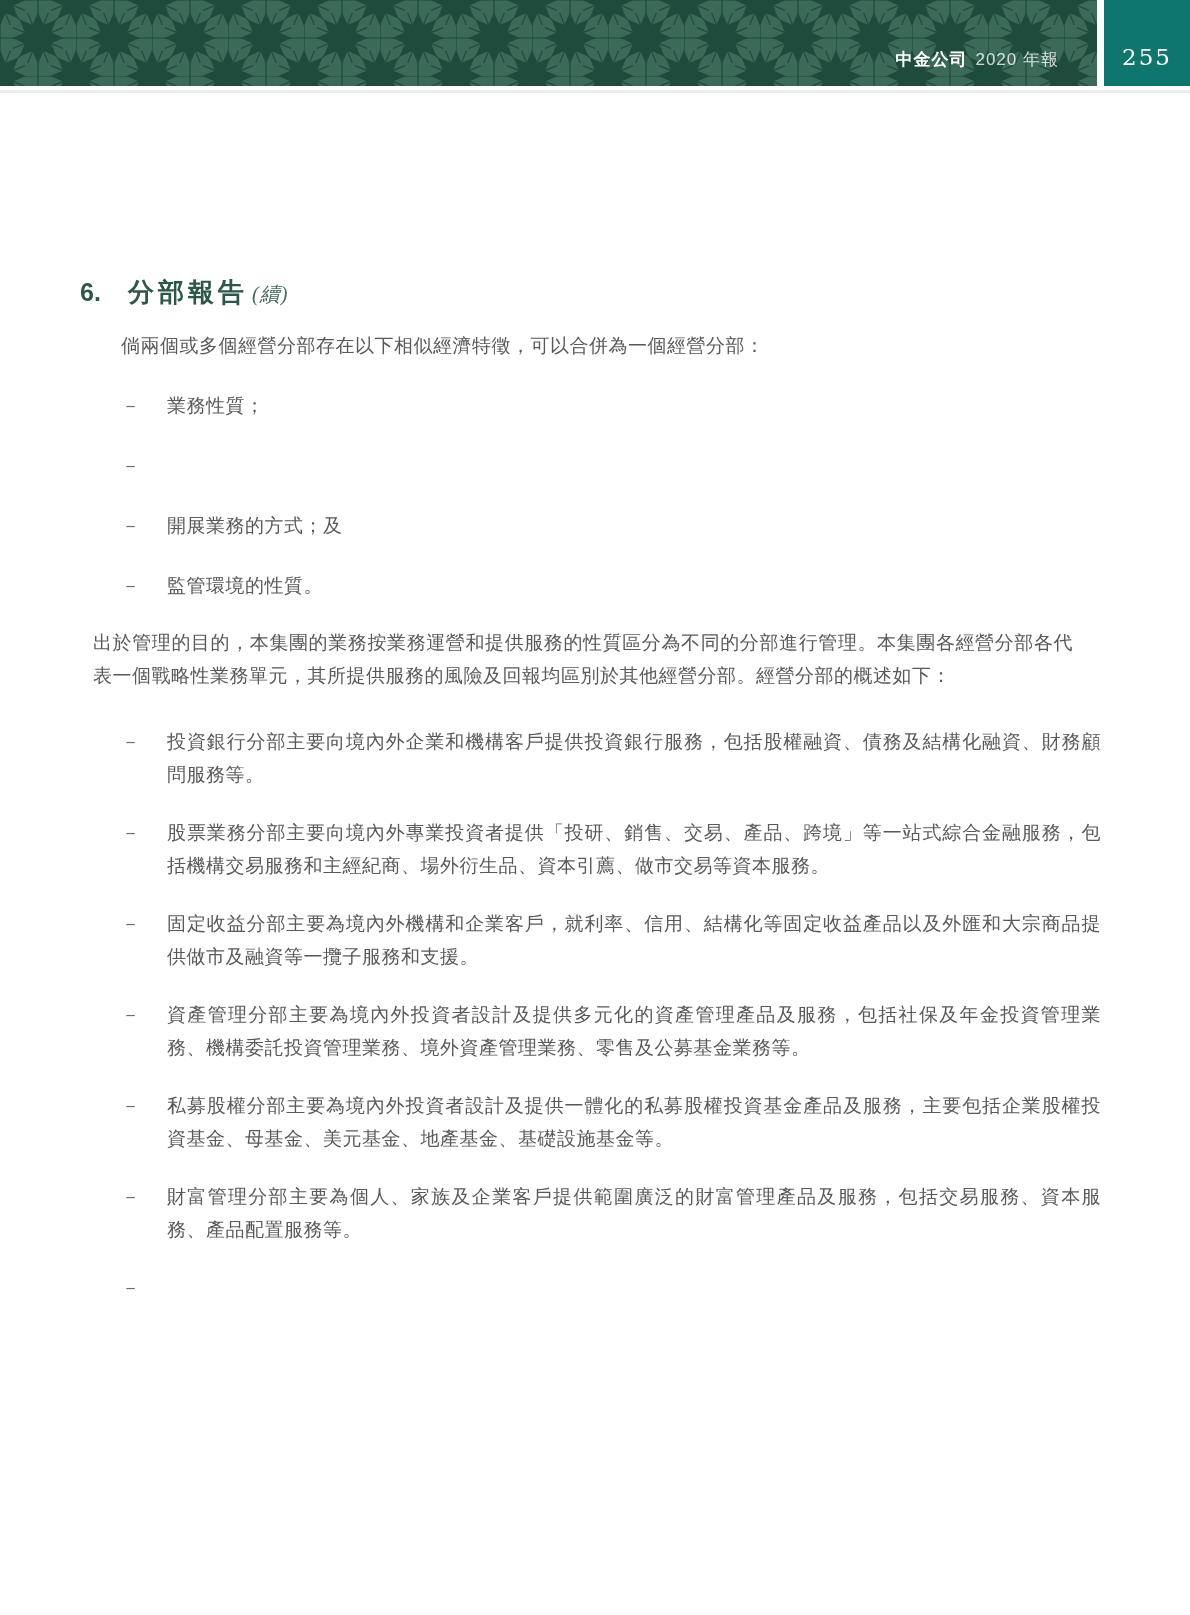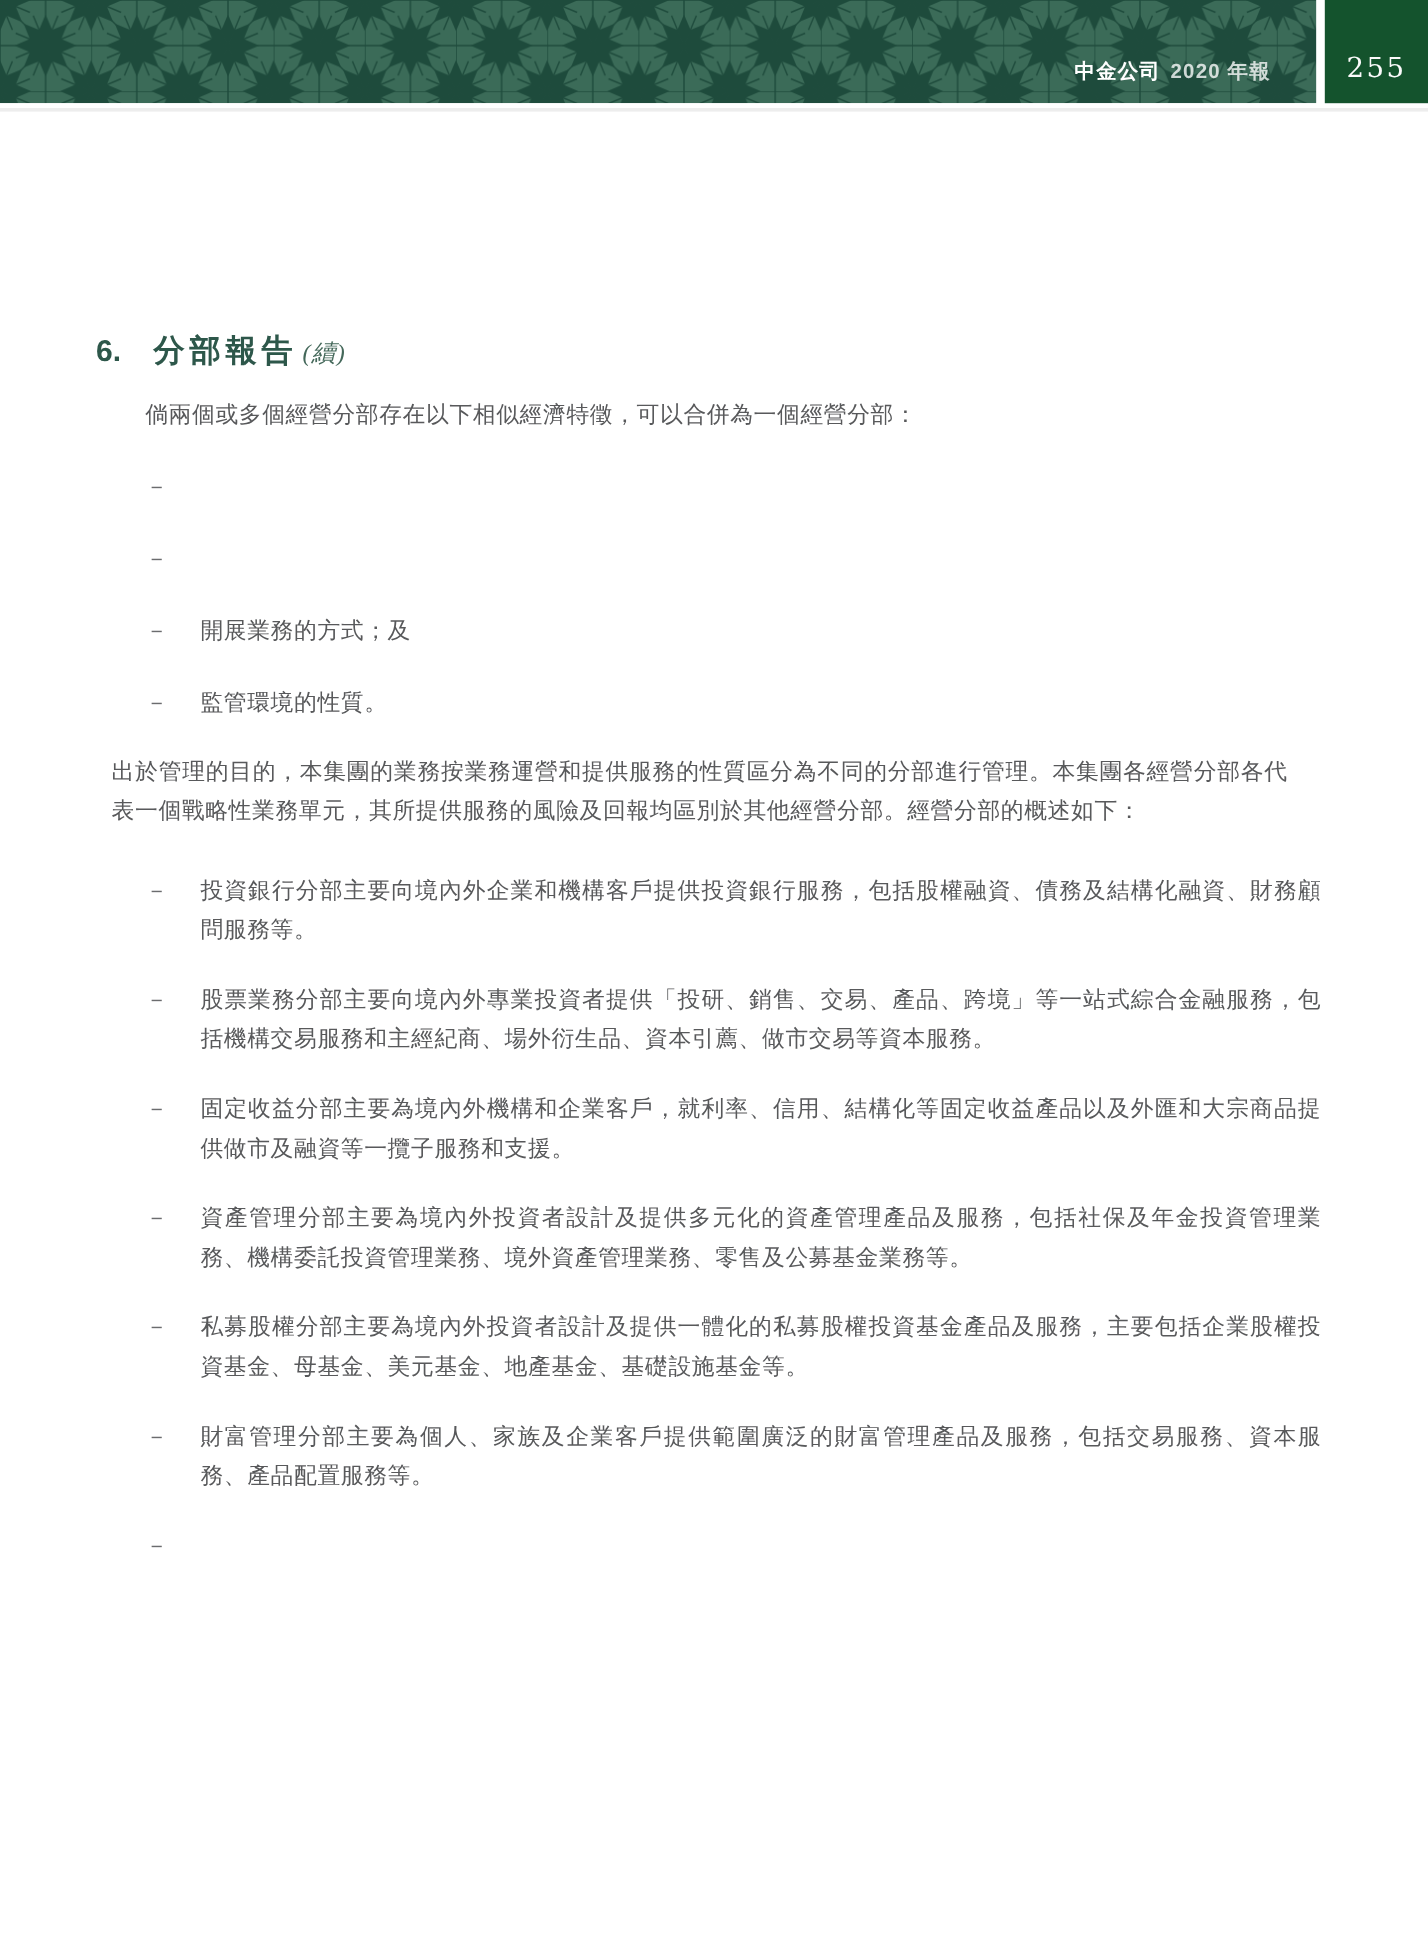--- a/index.html
+++ b/index.html
@@ -19,26 +19,26 @@
     width:1097px; height:86px;
     overflow:hidden;
   }
   .band-svg { display:block; }
   .band-text {
     position:absolute; right:38px; top:48px;
     white-space:nowrap;
     font-size:17px; letter-spacing:1px;
   }
   .band-company { color:#ffffff; font-weight:bold;text-align:right; }
-  .band-report  { color:rgba(255,255,255,0.78); font-weight:bold; margin-left:8px;text-align:center; }
+  .band-report  { color:rgba(255,255,255,0.78); font-weight:normal; margin-left:8px;text-align:center; }
 
   .page-num-box {
     position:absolute; left:1104px; top:0;
     width:86px; height:86px;
-    background:#14532d;
+    background:#0f766e;
     text-align:center;
     text-decoration:underline;
   }
   .page-num {
     display:inline-block;
     padding-top:44px;
     font-family:"DejaVu Serif","Liberation Serif",serif;
     font-size:23px; letter-spacing:2px;
     color:#fbfbfb;
   }
@@ -160,20 +160,21 @@
       <span class="h-num">6.</span>
       <span class="h-title">分部報告</span>
       <span class="h-suffix">(續)</span>
     </div>
 
     <p class="intro">倘兩個或多個經營分部存在以下相似經濟特徵，可以合併為一個經營分部：</p>
 
     <ul class="blist criteria">
       <li>
         <span class="dash">－</span>
+        <span class="li-text">業務性質；</span>
       </li>
       <li>
         <span class="dash">－</span>
       </li>
       <li>
         <span class="dash">－</span>
         <span class="li-text">開展業務的方式；及</span>
       </li>
       <li>
         <span class="dash">－</span>

